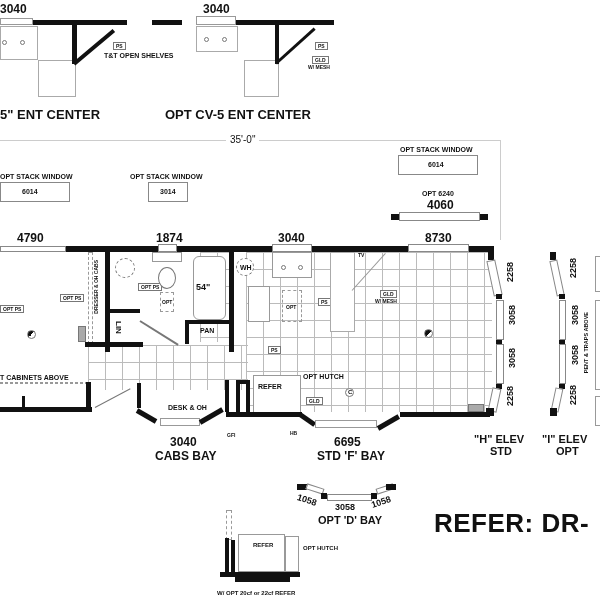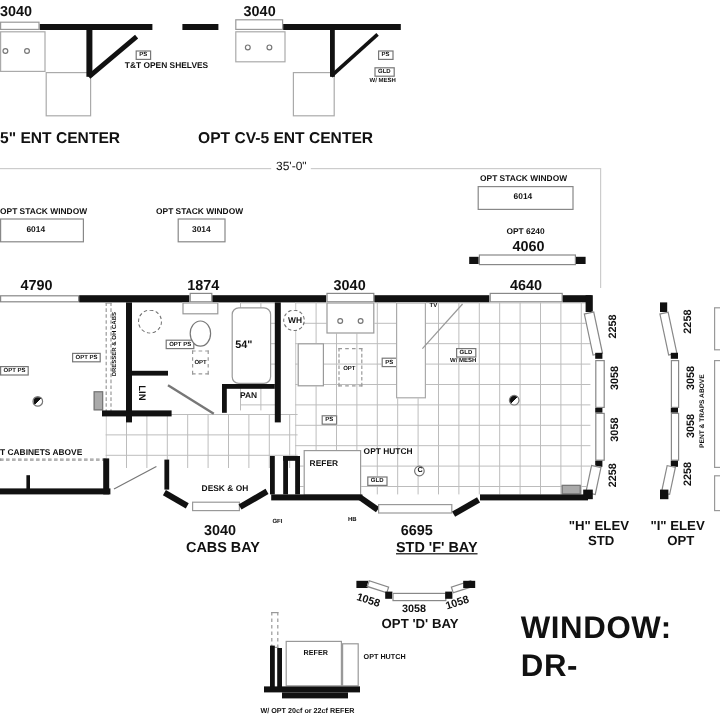--- a/index.html
+++ b/index.html
@@ -82,21 +82,21 @@
   <div class="lbl sm" style="left:422px;top:190px;">OPT 6240</div>
   <div class="lbl lg" style="left:427px;top:198px;">4060</div>
   <div class="wall" style="left:391px;top:214px;width:8px;height:6px;"></div>
   <div class="win" style="left:399px;top:212px;width:81px;height:9px;"></div>
   <div class="wall" style="left:480px;top:214px;width:8px;height:6px;"></div>
 </div>
 
 <div class="lbl lg" style="left:17px;top:231px;">4790</div>
 <div class="lbl lg" style="left:156px;top:231px;">1874</div>
 <div class="lbl lg" style="left:278px;top:231px;">3040</div>
-<div class="lbl lg" style="left:425px;top:231px;">4640</div>
+<div class="lbl lg" style="left:425px;top:231px;">8730</div>
 
 <div>
 
   <div class="win" style="left:0;top:246px;width:66px;height:6px;"></div>
   <div class="wall" style="left:66px;top:246px;width:92px;height:6px;"></div>
   <div class="win" style="left:158px;top:244px;width:19px;height:8px;"></div>
   <div class="wall" style="left:177px;top:246px;width:95px;height:6px;"></div>
   <div class="win" style="left:272px;top:244px;width:40px;height:8px;"></div>
   <div class="wall" style="left:312px;top:246px;width:96px;height:6px;"></div>
   <div class="win" style="left:408px;top:244px;width:61px;height:8px;"></div>
@@ -175,21 +175,21 @@
   <div class="lbl" style="left:290px;top:430px;font-size:5px;">HB</div>
   <div class="lbl lg" style="left:170px;top:435px;">3040</div>
   <div class="lbl lg" style="left:155px;top:449px;">CABS BAY</div>
 
   <div class="wall" style="left:226px;top:412px;width:76px;height:5px;"></div>
   <div class="wall" style="left:300px;top:412px;width:18px;height:5px;transform:rotate(35deg);transform-origin:left center;"></div>
   <div class="thin" style="left:315px;top:420px;width:62px;height:8px;"></div>
   <div class="wall" style="left:378px;top:426px;width:24px;height:5px;transform:rotate(-30deg);transform-origin:left center;"></div>
   <div class="wall" style="left:400px;top:412px;width:90px;height:5px;"></div>
   <div class="lbl lg" style="left:334px;top:435px;">6695</div>
-  <div class="lbl lg" style="left:330px;top:449px;text-decoration:underline;">STD 'F' BAY</div>
+  <div class="lbl lg" style="left:317px;top:449px;">STD 'F' BAY</div>
 
   <div class="wall" style="left:488px;top:246px;width:6px;height:14px;"></div>
   <div class="win" style="left:490px;top:260px;width:9px;height:36px;transform:rotate(-12deg);"></div>
   <div class="wall" style="left:496px;top:294px;width:6px;height:5px;"></div>
   <div class="win" style="left:496px;top:300px;width:8px;height:40px;"></div>
   <div class="wall" style="left:496px;top:340px;width:6px;height:4px;"></div>
   <div class="win" style="left:496px;top:344px;width:8px;height:40px;"></div>
   <div class="wall" style="left:496px;top:384px;width:6px;height:5px;"></div>
   <div class="win" style="left:490px;top:388px;width:9px;height:24px;transform:rotate(12deg);"></div>
   <div class="wall" style="left:486px;top:408px;width:8px;height:8px;"></div>
@@ -233,21 +233,21 @@
   <div class="win" style="left:327px;top:494px;width:45px;height:7px;"></div>
   <div class="wall" style="left:371px;top:493px;width:6px;height:6px;"></div>
   <div class="win" style="left:376px;top:486px;width:18px;height:6px;transform:rotate(-18deg);"></div>
   <div class="wall" style="left:386px;top:484px;width:10px;height:6px;"></div>
   <div class="lbl md" style="left:297px;top:495px;transform:rotate(18deg);">1058</div>
   <div class="lbl md" style="left:335px;top:502px;">3058</div>
   <div class="lbl md" style="left:371px;top:497px;transform:rotate(-18deg);">1058</div>
   <div class="lbl md" style="left:318px;top:514px;font-size:11px;">OPT 'D' BAY</div>
 </div>
 
-<div class="model" style="left:434px;top:508px;">WINDOW: DR-</div>
+<div class="model" style="left:434px;top:508px;">REFER: DR-</div>
 
 <div>
   <div class="dash" style="left:226px;top:510px;width:6px;height:30px;"></div>
   <div class="wall" style="left:225px;top:538px;width:4px;height:35px;"></div>
   <div class="wall" style="left:231px;top:540px;width:4px;height:33px;"></div>
   <div class="thin" style="left:238px;top:534px;width:47px;height:38px;"></div>
   <div class="lbl" style="left:253px;top:542px;font-size:6px;">REFER</div>
   <div class="thin" style="left:285px;top:536px;width:14px;height:36px;"></div>
   <div class="lbl" style="left:303px;top:545px;font-size:6px;">OPT HUTCH</div>
   <div class="wall" style="left:220px;top:572px;width:80px;height:5px;"></div>

